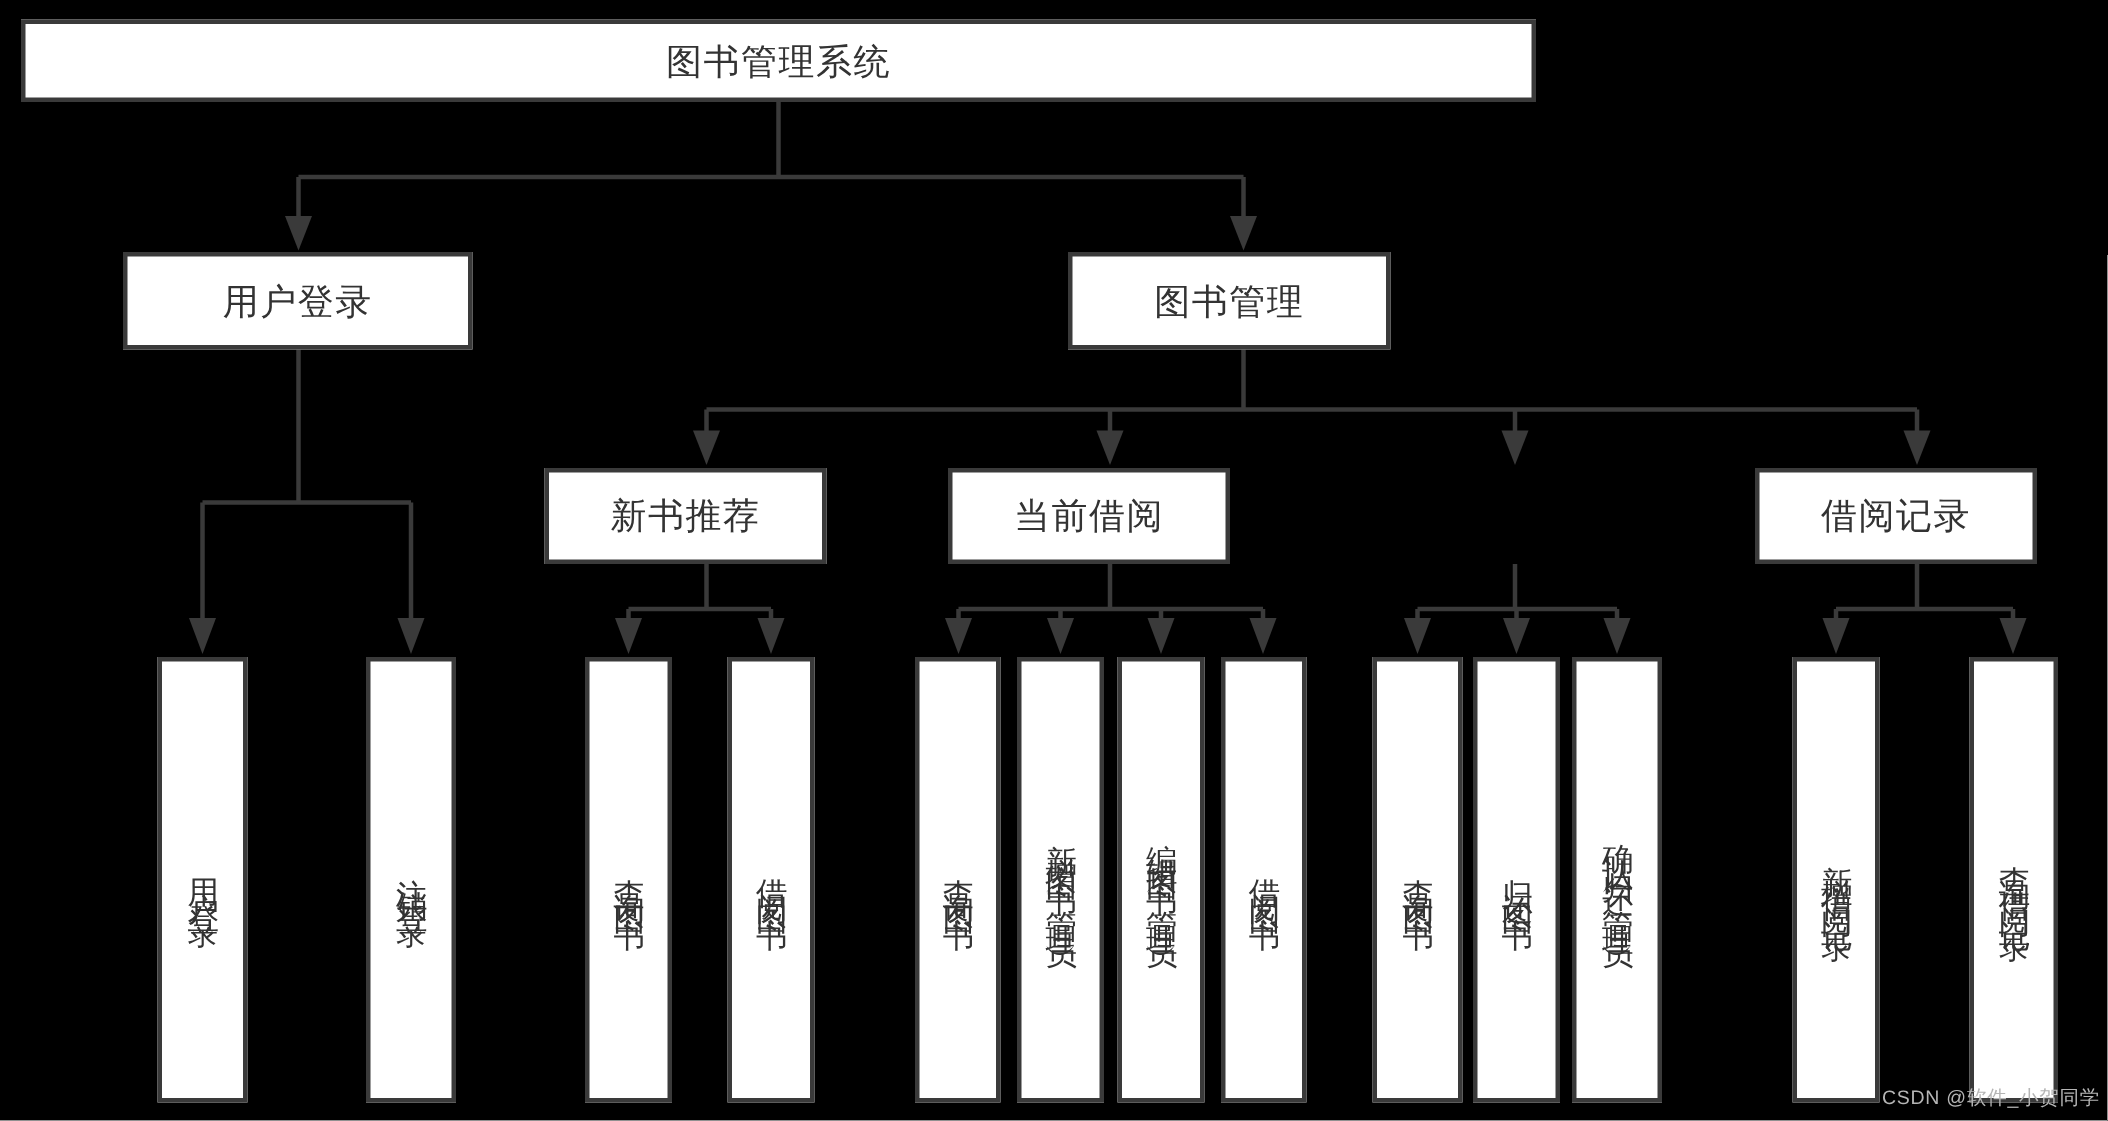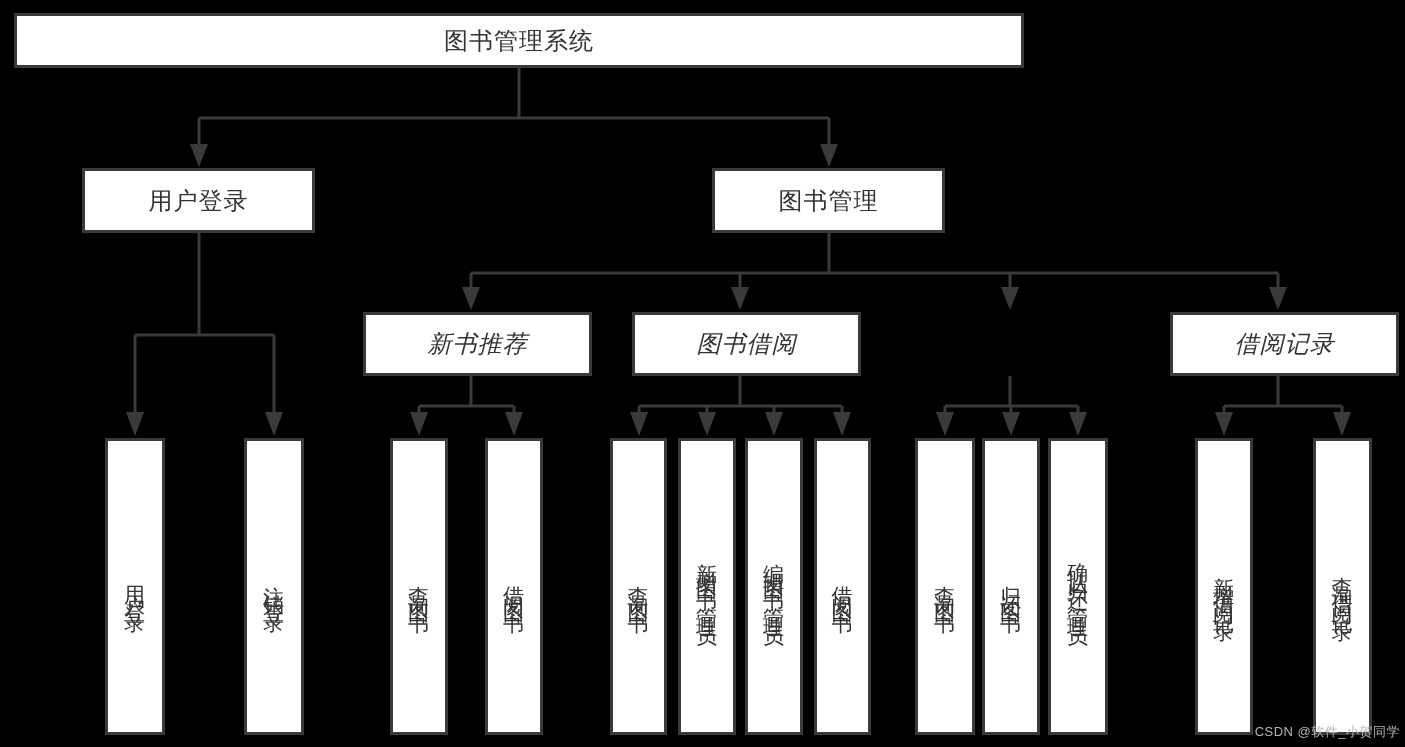--- a/index.html
+++ b/index.html
@@ -22,22 +22,22 @@
     border: 3px solid #3a3a3a;
     background: #ffffff;
     display: flex;
     align-items: center;
     justify-content: center;
     color: #333333;
   }
   .node.h { font-size: 24px; letter-spacing: 1px; }
   .node.root { left: 14px; top: 13px; width: 1010px; height: 55px; }
   .node.lvl2-a { left: 82px;  top: 168px; width: 233px; height: 65px; }
-  .node.lvl2-b { left: 712px; top: 168px; width: 233px; height: 65px; }
-  .node.lvl3 { top: 312px; width: 229px; height: 64px; font-style: italic; }
+  .node.lvl2-b { left: 712px; top: 168px; width: 215px; height: 65px; }
+  .node.lvl3 { top: 312px; width: 188px; height: 64px; }
   .node.lvl3.p1 { left: 363px; }
   .node.lvl3.p2 { left: 632px; }
   .node.lvl3.p3 { left: 902px; }
   .node.lvl3.p4 { left: 1170px; }
   .node.leaf { top: 438px; height: 297px; }
   .vtext {
     writing-mode: vertical-rl;
     text-orientation: mixed;
     font-size: 21px;
     line-height: 1;
@@ -144,21 +144,21 @@
     <span>用户登录</span>
   </div>
   <div class="node lvl2-b h">
     <span>图书管理</span>
   </div>
 
   <div class="node lvl3 p1 h">
     <span>新书推荐</span>
   </div>
   <div class="node lvl3 p2 h">
-    <span>图书借阅</span>
+    <span>当前借阅</span>
   </div>
   <div class="node lvl3 p4 h">
     <span>借阅记录</span>
   </div>
 
   <div class="node leaf l1">
     <span class="vtext">用户登录</span>
   </div>
   <div class="node leaf l2">
     <span class="vtext">注销登录</span>

